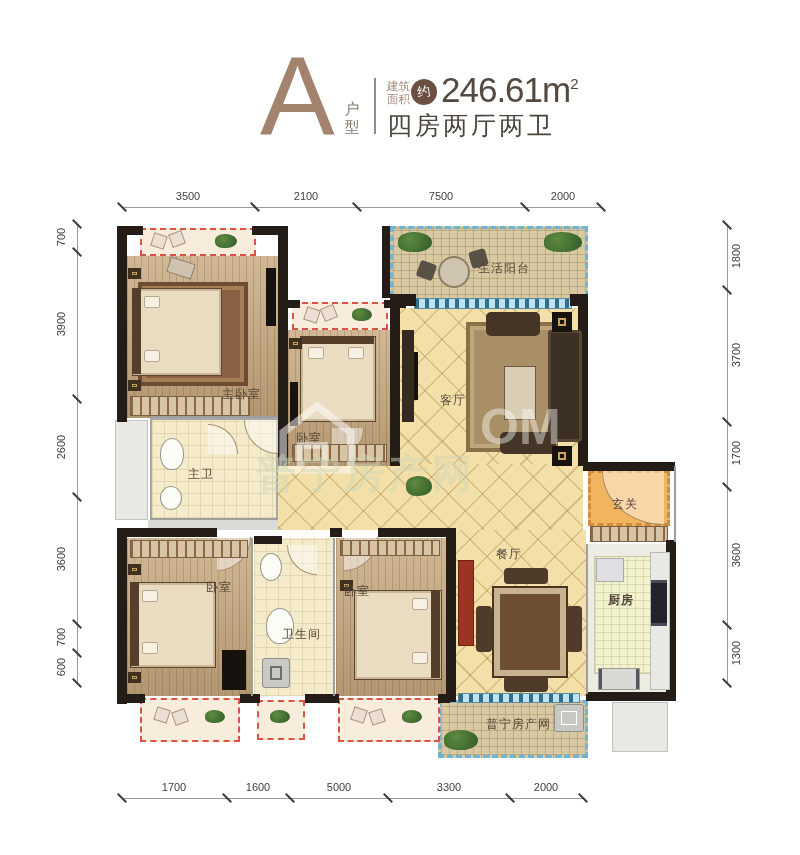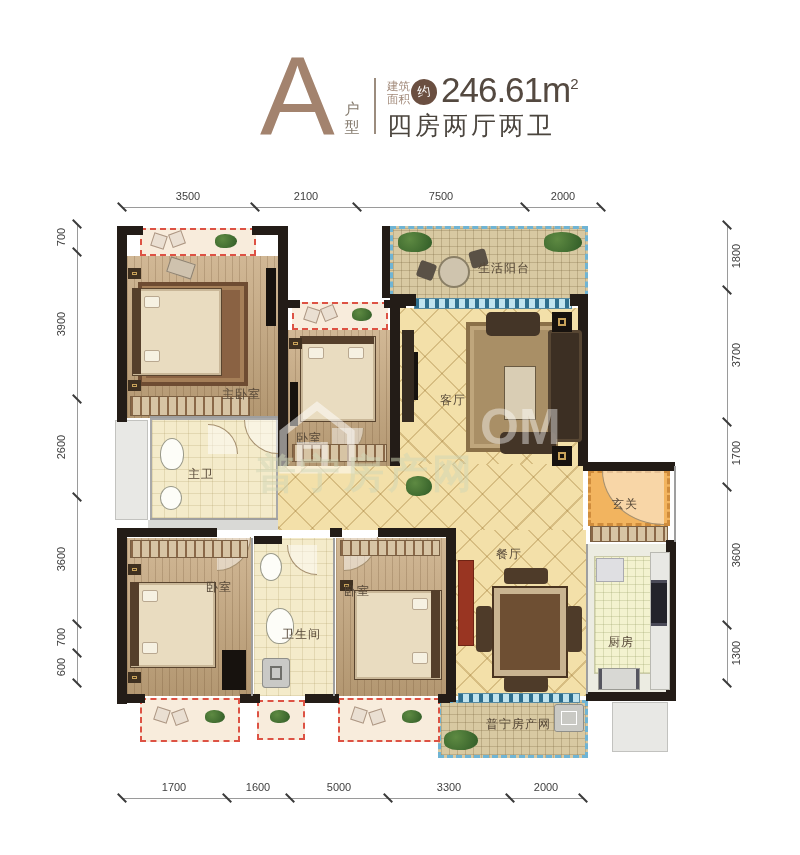--- a/index.html
+++ b/index.html
@@ -280,21 +280,21 @@
 <span class="plant" style="left:444px;top:730px;width:34px;height:20px;"></span>
 <div class="abs" style="left:554px;top:704px;width:28px;height:26px;background:#c9c9c4;border:1px solid #8f8f8a;box-shadow:inset 0 0 0 6px #c9c9c4,inset 0 0 0 7px #fff;border-radius:3px;"></div>
 
 <span class="room-label" style="left:222px;top:386px;">主卧室</span>
 <span class="room-label" style="left:296px;top:430px;">卧室</span>
 <span class="room-label" style="left:440px;top:392px;">客厅</span>
 <span class="room-label" style="left:478px;top:260px;">生活阳台</span>
 <span class="room-label" style="left:188px;top:466px;">主卫</span>
 <span class="room-label" style="left:612px;top:496px;">玄关</span>
 <span class="room-label" style="left:496px;top:546px;">餐厅</span>
-<span class="room-label" style="left:608px;top:634px;">厨房</span>
+<span class="room-label" style="left:608px;top:592px;font-weight:bold;">厨房</span>
 <span class="room-label" style="left:206px;top:579px;">卧室</span>
 <span class="room-label" style="left:282px;top:626px;">卫生间</span>
 <span class="room-label" style="left:344px;top:583px;">卧室</span>
 <span class="room-label" style="left:486px;top:716px;">普宁房产网</span>
 
 <svg style="position:absolute;left:270px;top:396px;opacity:.5;" width="94" height="80" viewBox="0 0 100 84">
   <path d="M14 78 V38 L50 10 L86 38 V78 Z" fill="none" stroke="#ffffff" stroke-width="8"></path>
   <path d="M32 78 V52 H58 V78" fill="none" stroke="#ffffff" stroke-width="7"></path>
 </svg>
 <div class="wm-com">OM</div>

